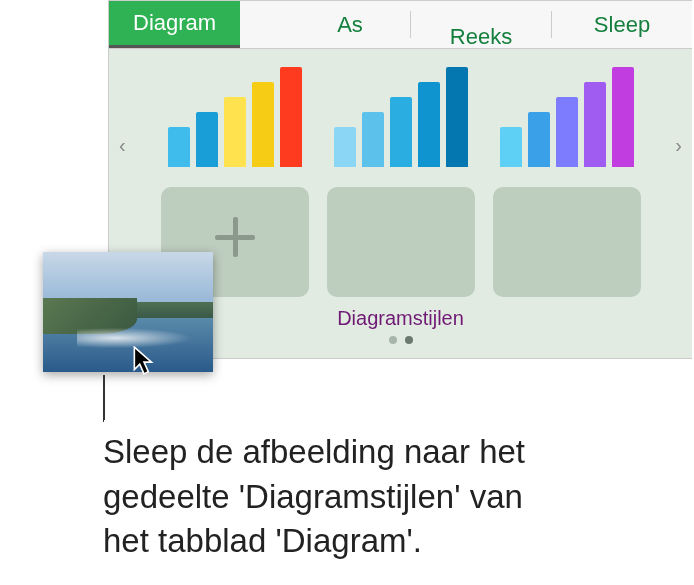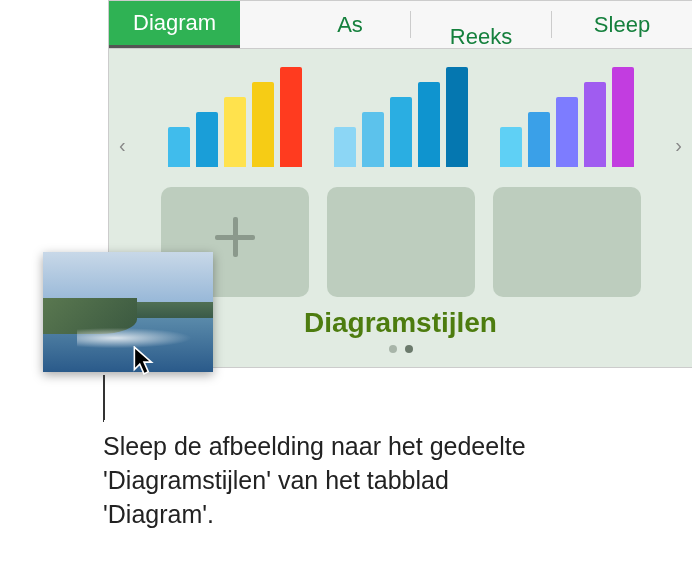--- a/index.html
+++ b/index.html
@@ -101,23 +101,23 @@
       top: 85px;
       font-size: 20px;
       color: #888;
       cursor: pointer;
       user-select: none;
     }
     .nav-left { left: 10px; }
     .nav-right { right: 10px; }
     .section-title {
       text-align: center;
-      font-size: 28px;
-      font-weight: 700;
-      color: #4d7c0f;
+      font-size: 20px;
+      font-weight: 400;
+      color: #701a75;
       margin-top: 10px;
     }
     .dots {
       display: flex;
       justify-content: center;
       gap: 8px;
       margin-top: 6px;
     }
     .dot {
       width: 8px;
@@ -152,21 +152,21 @@
       position: absolute;
       background: #333;
     }
     .callout-line.v { width: 1.5px; height: 45px; top: 375px; left: 103px; }
     .callout-line.h { height: 1.5px; width: 1px; top: 420px; left: 103px; }
     .caption {
       position: absolute;
       top: 430px;
       left: 103px;
       width: 440px;
-      font-size: 25px;
+      font-size: 33px;
       color: #222;
       line-height: 1.35;
     }
   </style>
 </head>
 <body>
 
 <div class="panel">
   <div class="tabs">
     <div class="tab active">Diagram</div>

